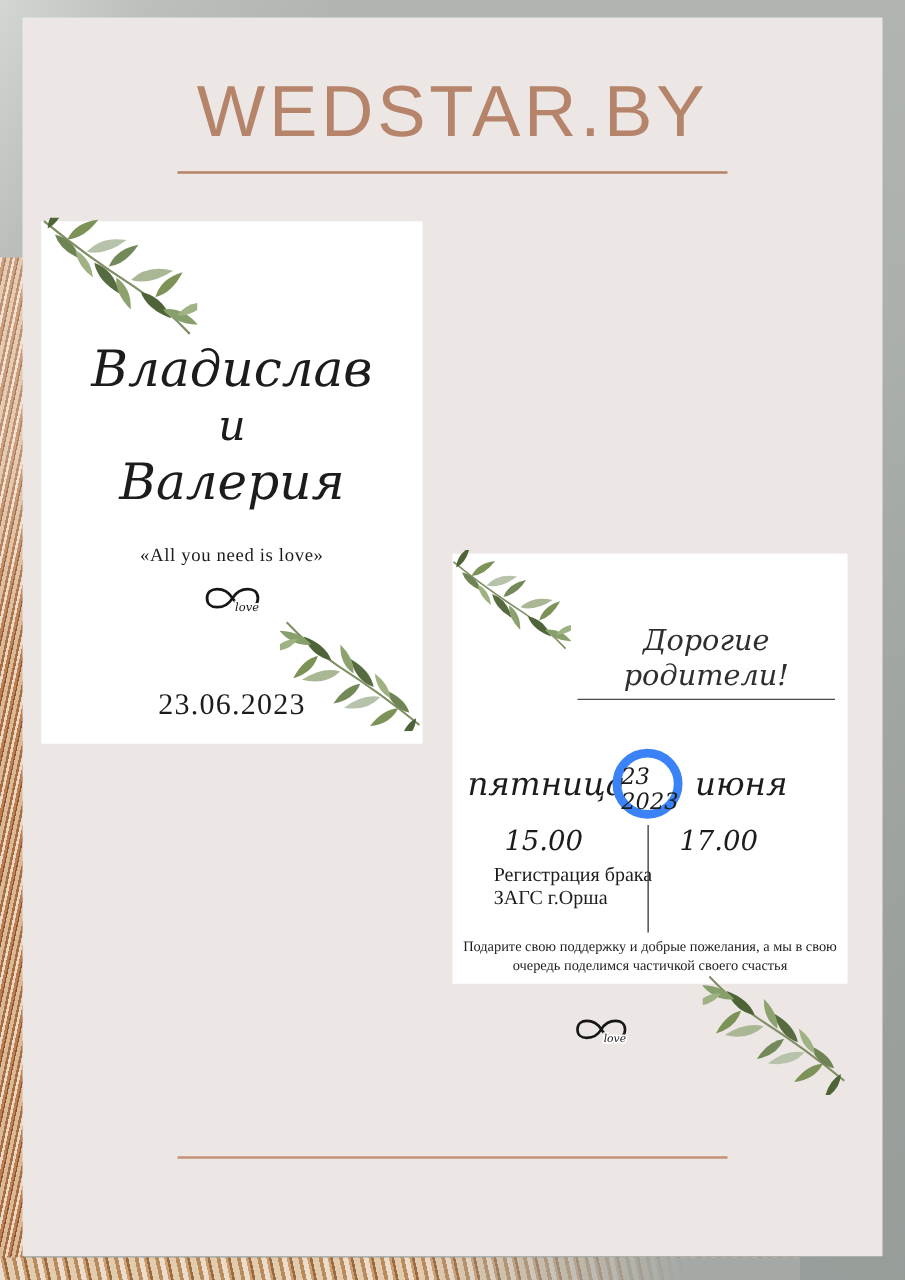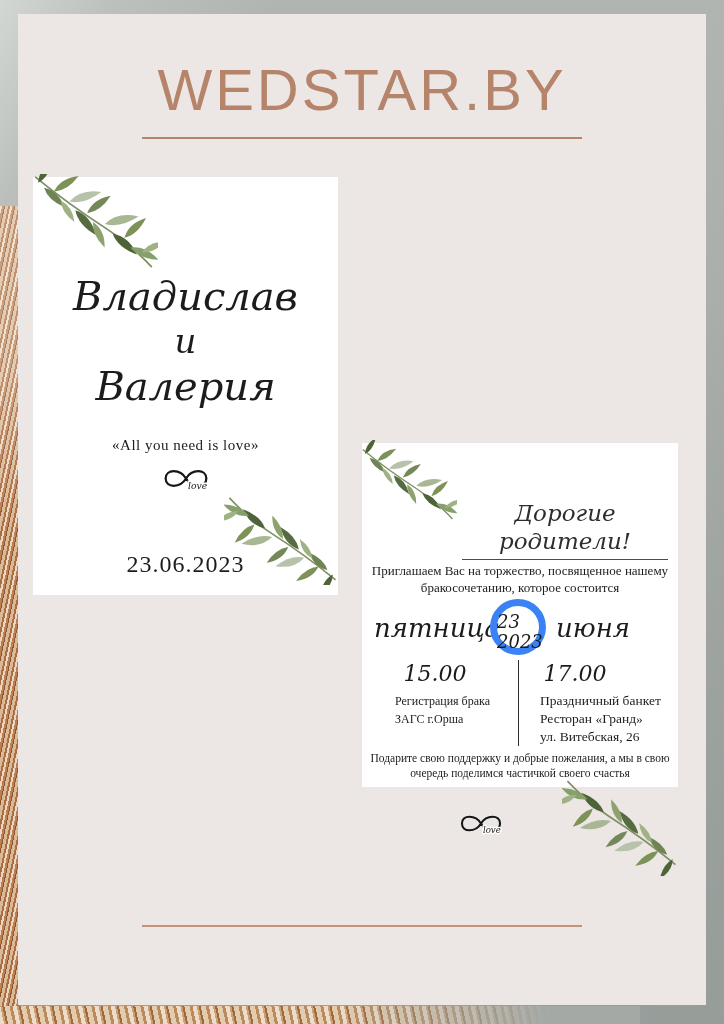--- a/index.html
+++ b/index.html
@@ -60,21 +60,21 @@
     border-bottom:1.5px solid #4c4c4c;padding:0 2px 4px 2px;}
   .invite{position:absolute;left:0;top:119px;width:100%;text-align:center;font-size:13px;line-height:17px;}
   .weekday{position:absolute;left:0;top:170px;width:150px;text-align:center;font-size:26px;}
   .date-circle{position:absolute;left:128px;top:156px;width:56px;height:56px;border:7px solid #3b82f6;
     border-radius:50%;text-align:left;box-sizing:border-box;padding-top:6px;}
   .dc-day{font-size:18px;line-height:20px;}
   .dc-year{font-size:18px;line-height:20px;}
   .month{position:absolute;left:164px;top:170px;width:134px;text-align:center;font-size:26px;}
   .time-left{position:absolute;left:18px;top:218px;width:110px;text-align:center;font-size:22px;}
   .time-right{position:absolute;left:158px;top:218px;width:110px;text-align:center;font-size:22px;}
-  .venue-left{position:absolute;left:33px;top:249px;font-size:12px;line-height:18px;text-align:left;}
+  .venue-left{position:absolute;left:33px;top:249px;font-size:16px;line-height:18px;text-align:left;}
   .venue-right{position:absolute;left:178px;top:249px;font-size:13.5px;line-height:18px;text-align:left;}
   .v-divider{position:absolute;left:156px;top:217px;width:1px;height:86px;background:#2e2e2e;}
   .closing{position:absolute;left:0;top:308px;width:100%;text-align:center;font-size:11.5px;line-height:15px;white-space:nowrap;}
   .inf2{position:absolute;left:90px;top:366px;width:58px;height:29px;}
   .hidden-defs{position:absolute;width:0;height:0;overflow:hidden;}
 </style>
 </head>
 <body>
 
 <svg class="hidden-defs" aria-hidden="true">
@@ -139,44 +139,35 @@
 
     <div class="card card2">
       <svg class="branch b2tl">
           <use href="#branch"></use>
         </svg>
 
       <div class="salutation-wrap">
         <span class="salutation script">Дорогие родители!</span>
       </div>
 
-      <div class="invite">
-        <div>Приглашаем Вас на торжество, посвященное нашему</div>
-        <div>бракосочетанию, которое состоится</div>
-      </div>
 
       <div class="weekday script">пятница</div>
       <div class="date-circle">
         <div class="dc-day script">23</div>
         <div class="dc-year script">2023</div>
       </div>
       <div class="month script">июня</div>
 
       <div class="time-left script">15.00</div>
       <div class="time-right script">17.00</div>
       <div class="v-divider"></div>
 
       <div class="venue-left">
         <div>Регистрация брака</div>
         <div>ЗАГС г.Орша</div>
-      </div>
-      <div class="venue-right">
-        <div>Праздничный банкет</div>
-        <div>Ресторан «Гранд»</div>
-        <div>ул. Витебская, 26</div>
       </div>
 
       <div class="closing">
         <div>Подарите свою поддержку и добрые пожелания, а мы в свою</div>
         <div>очередь поделимся частичкой своего счастья</div>
       </div>
 
       <svg class="inf2" viewBox="0 0 64 32">
         <use href="#infinity"></use>
         <text x="44" y="27" text-anchor="middle" font-size="9.5" font-style="italic" font-family="DejaVu Serif, serif" fill="#161616" stroke="#ffffff" stroke-width="3" paint-order="stroke">love</text>

